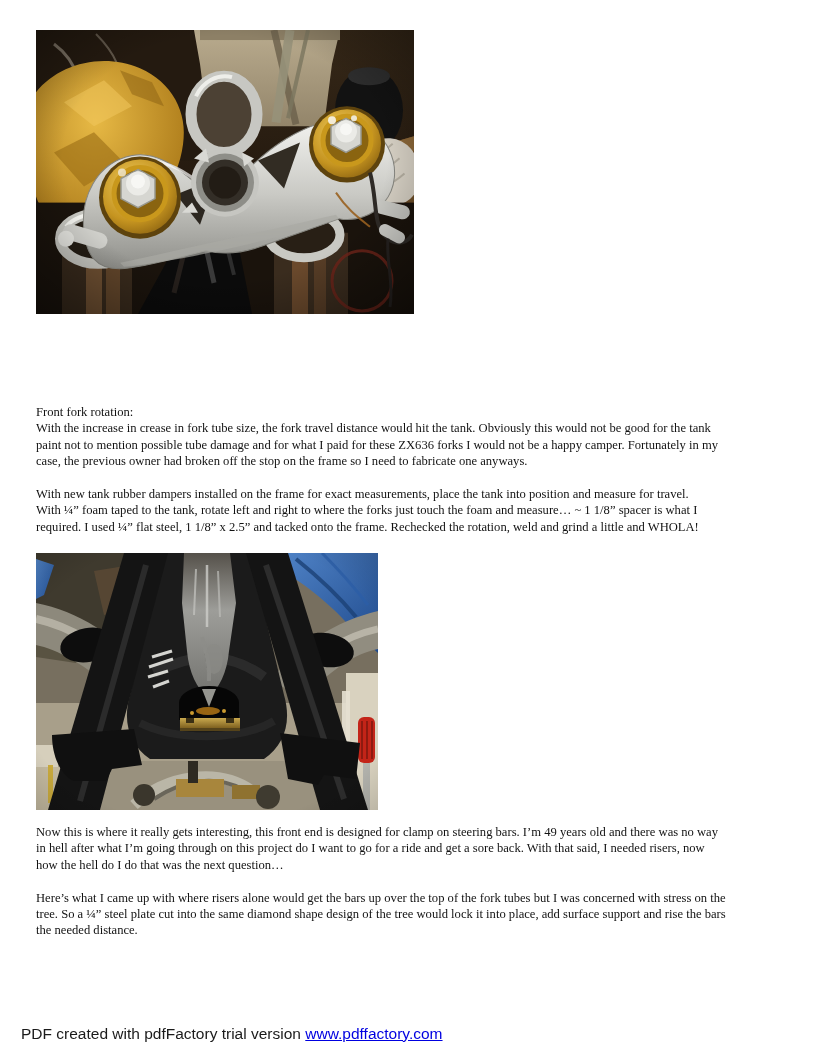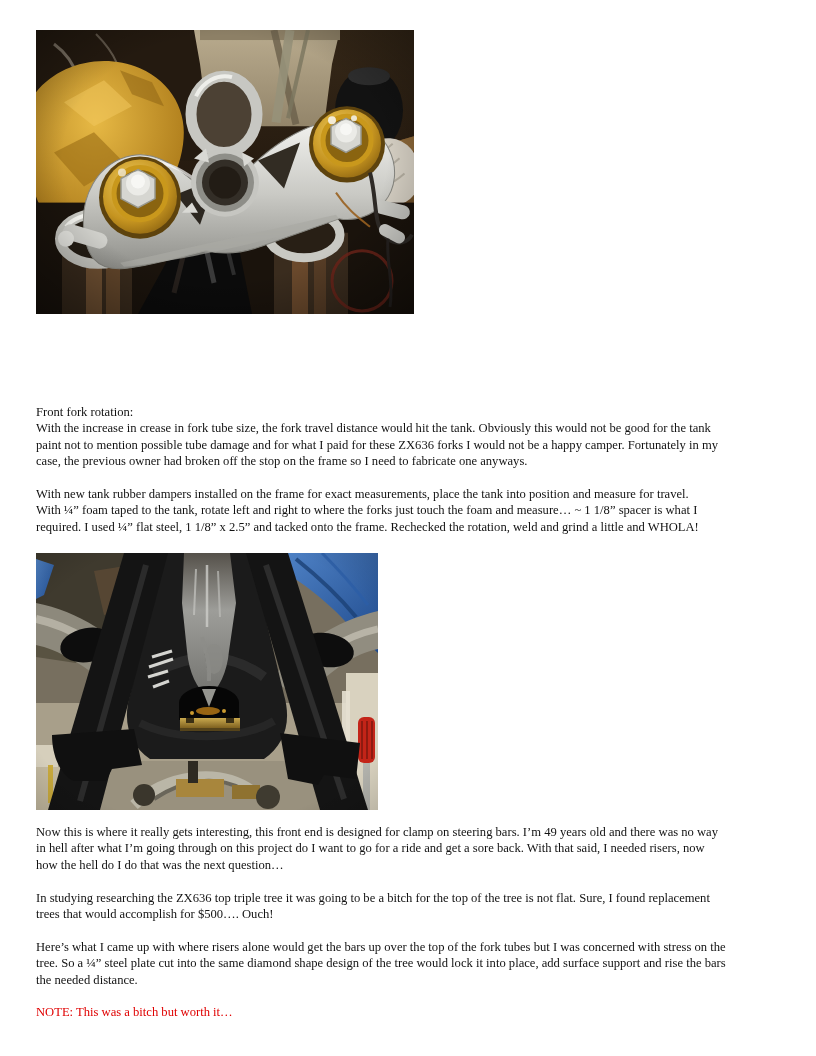--- a/index.html
+++ b/index.html
@@ -249,22 +249,22 @@
       <rect x="190" y="165" width="8" height="5" fill="#3a2f14"></rect>
       <rect x="144" y="175" width="60" height="3" fill="#55431a"></rect>
       <rect width="342" height="257" fill="url(#p2vig)"></rect>
     </svg>
   </figure>
 
   <div class="text-block block-2">
     <p class="para">Now this is where it really gets interesting, this front end is designed for clamp on steering bars. I’m 49 years old and there was no way
 in hell after what I’m going through on this project do I want to go for a ride and get a sore back. With that said, I needed risers, now
 how the hell do I do that was the next question…</p>
-    <p class="para">In studying researching the ZX636 top triple tree it was going to be a bitch for the top of the tree is not flat. Sure, I found replacement
-trees that would accomplish for $500…. Ouch!</p>
     <p class="para">Here’s what I came up with where risers alone would get the bars up over the top of the fork tubes but I was concerned with stress on the
 tree. So a ¼” steel plate cut into the same diamond shape design of the tree would lock it into place, add surface support and rise the bars
 the needed distance.</p>
-    <p class="para note" style="color: rgb(224, 0, 0);">NOTE: This was a bitch but worth it…</p>
   </div>
 
+  <div class="footer">
+    <span>PDF created with pdfFactory trial version </span><a href="#" style="color: rgb(0, 0, 224);">www.pdffactory.com</a>
+  </div>
 
 </div>
 
 </body></html>

